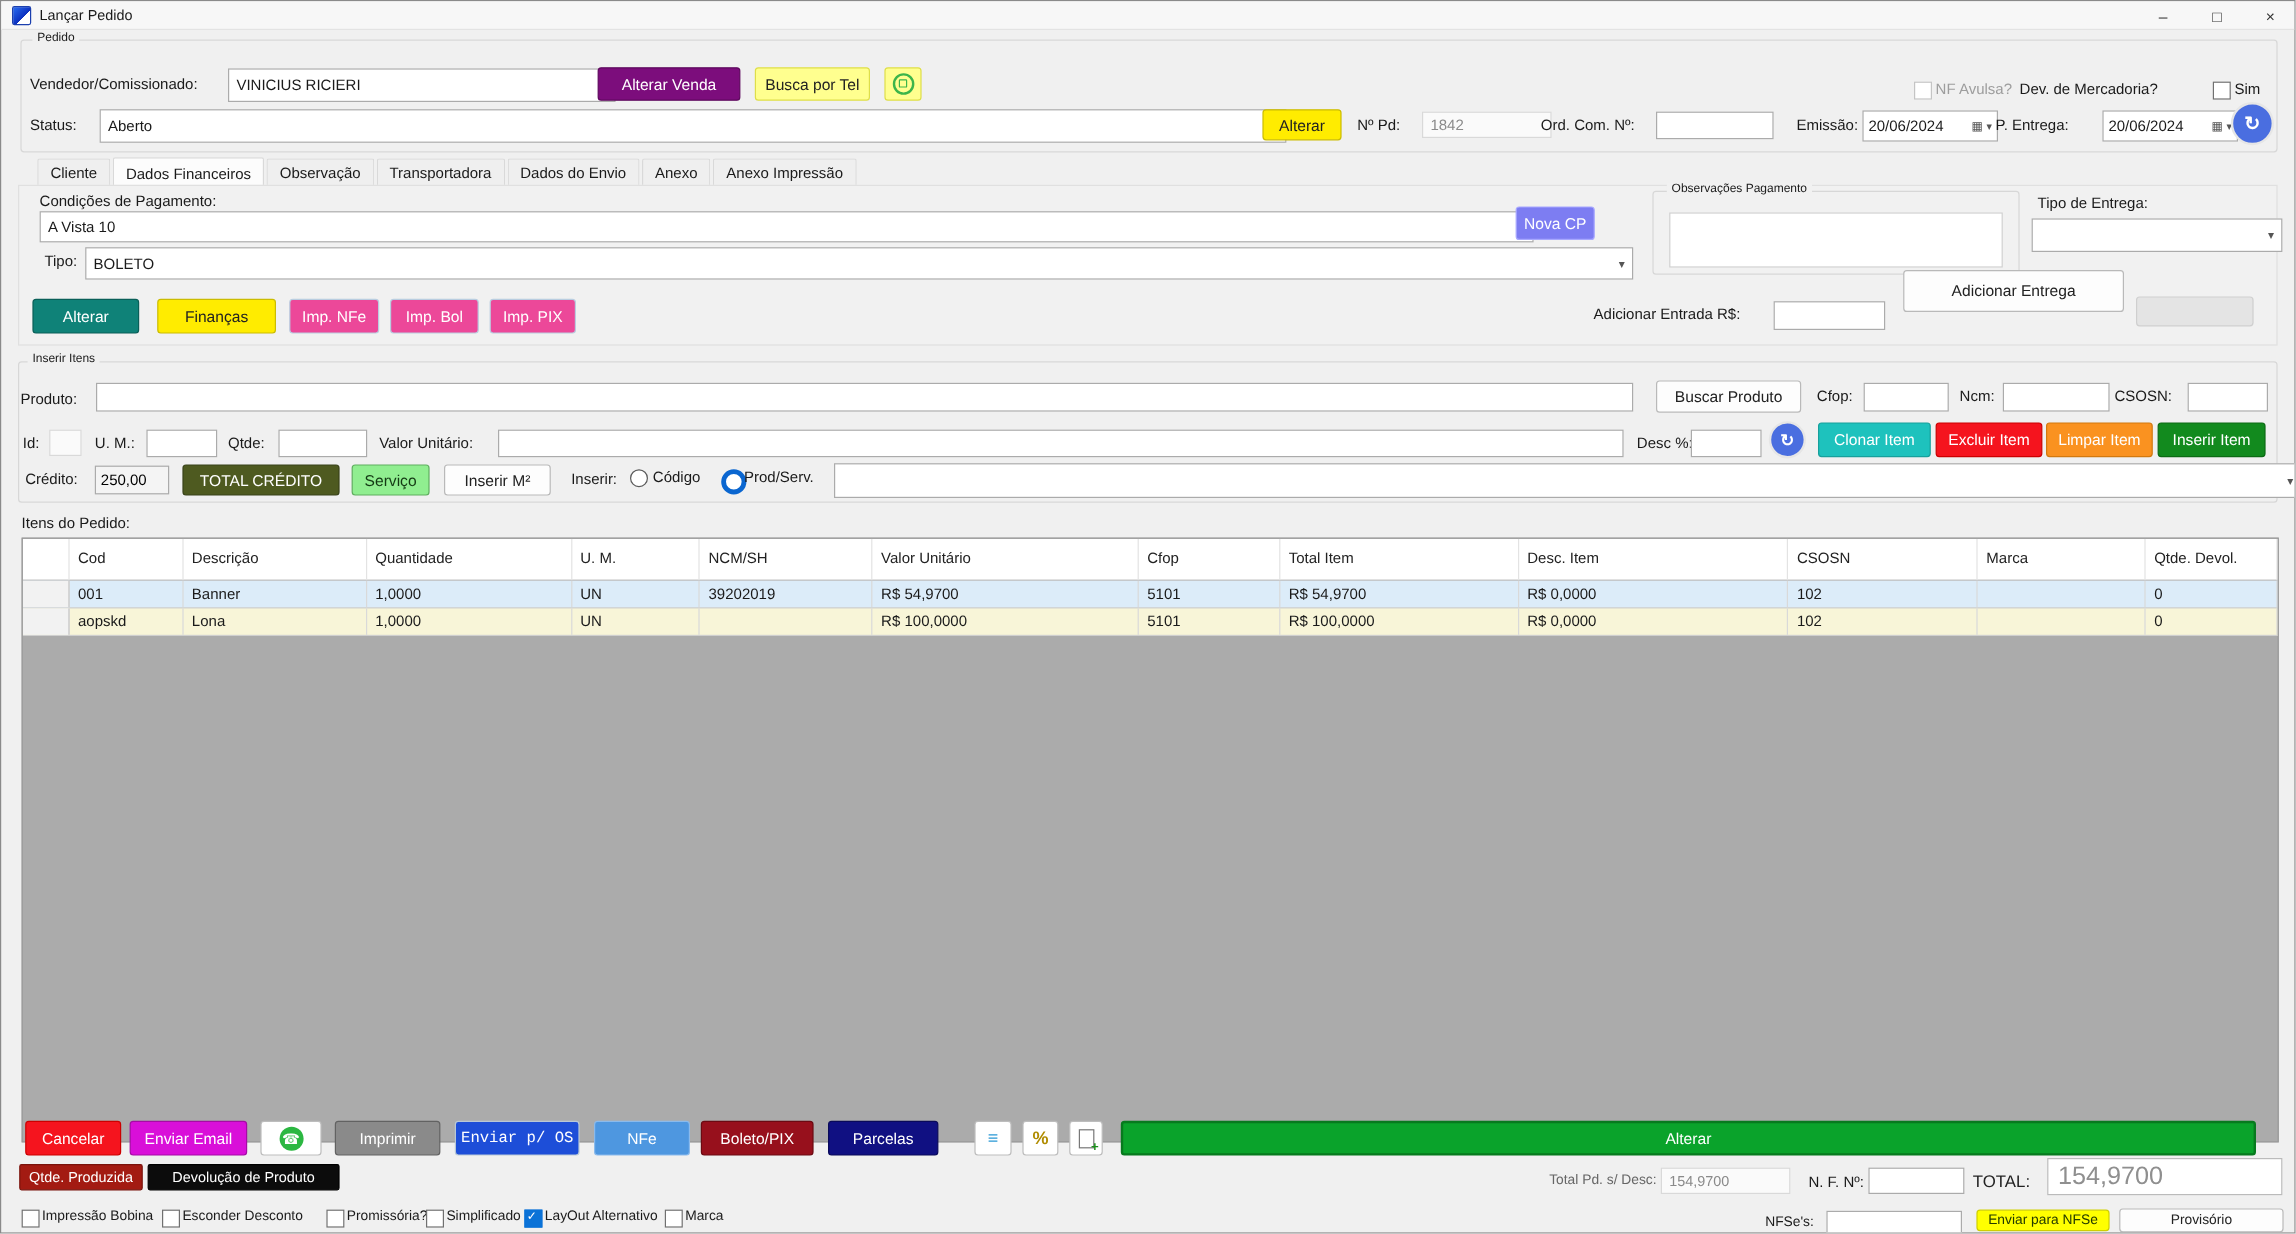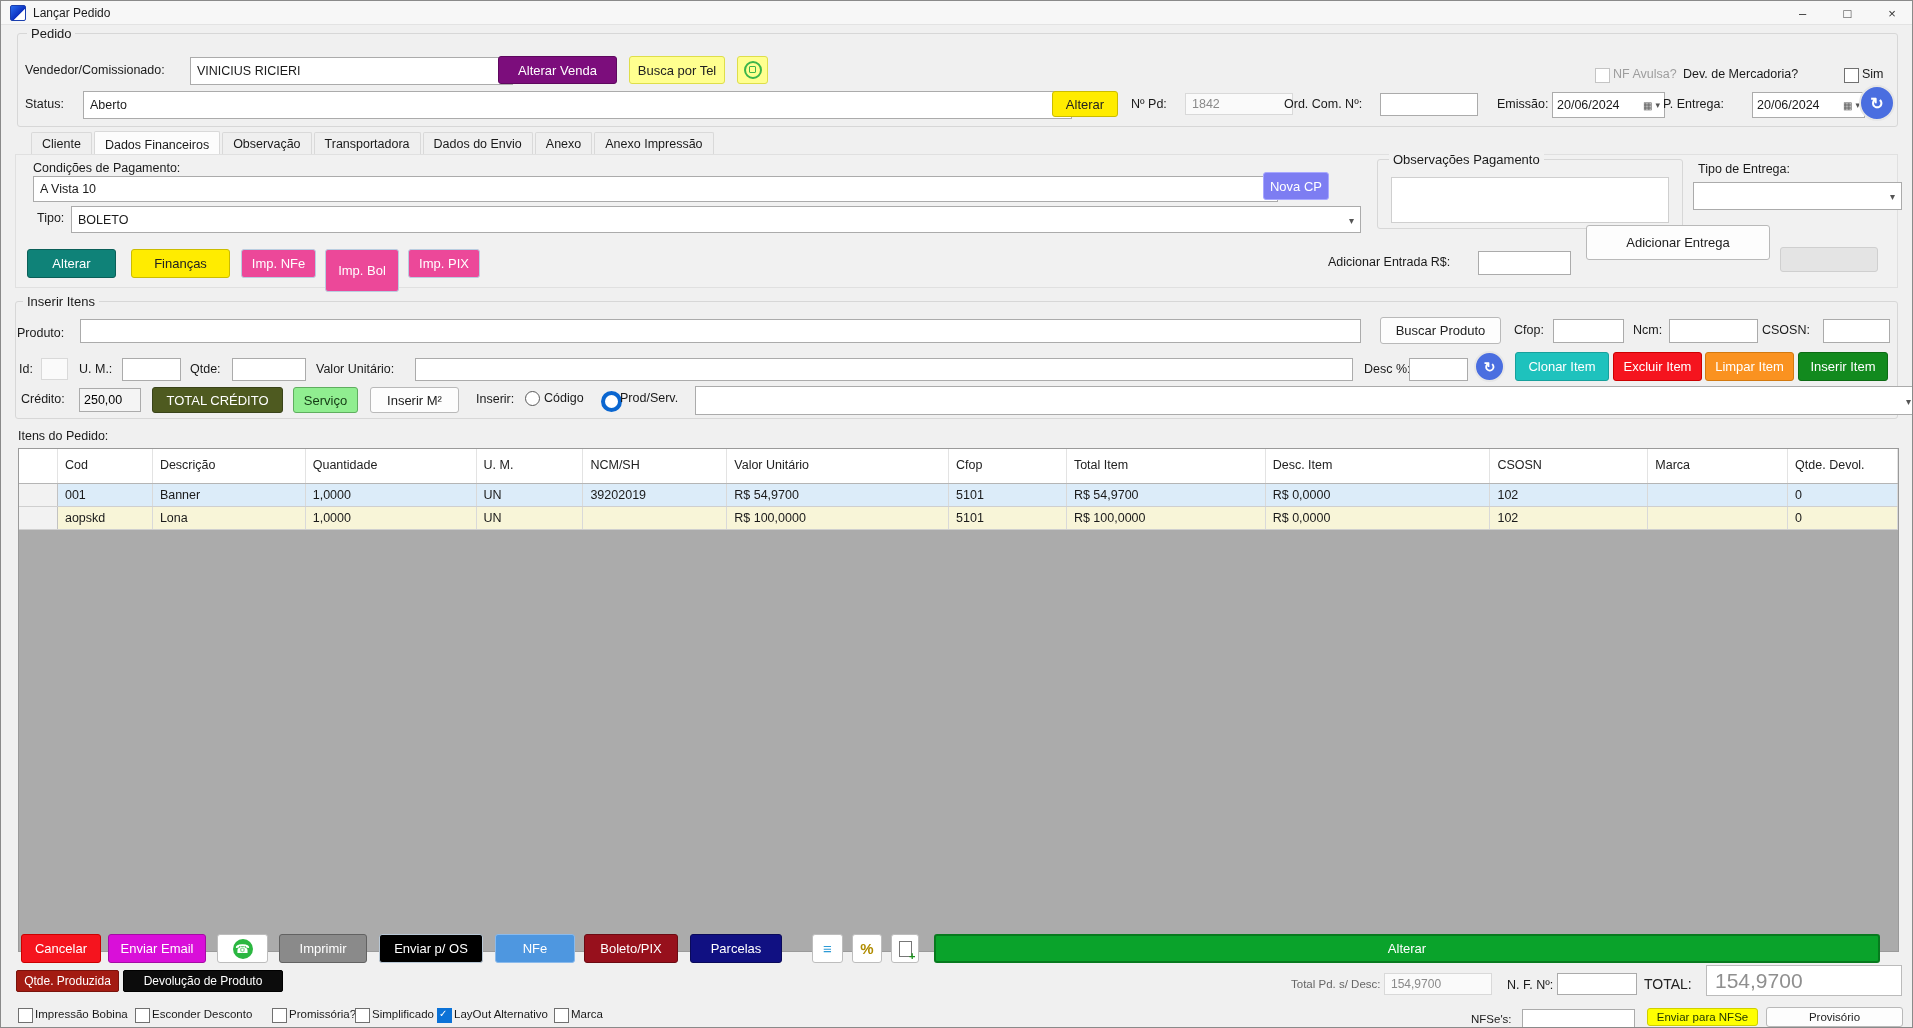--- a/index.html
+++ b/index.html
@@ -35,30 +35,30 @@
   .steel{background:#ec4899;color:#fff;border-color:#b9cde0;}
   .indigo{background:#7d7df2;color:#fff;border-color:#a8a8ff;}
   .turq{background:#1ec2bd;color:#fff;border-color:#17a09c;}
   .redb{background:#f5141e;color:#fff;border-color:#c00;}
   .orangeb{background:#fa9220;color:#fff;border-color:#d2790f;}
   .greenb{background:#128a1e;color:#fff;border-color:#0c6b14;}
   .olive{background:#4e5a20;color:#fff;border-color:#39431a;}
   .lgreen{background:#90ee90;color:#143914;border-color:#5fae5f;}
   .magenta{background:#d90fd9;color:#fff;border-color:#a50ba5;}
   .grayb{background:#8a8a8a;color:#fff;border-color:#626262;}
-  .slate{background:#000000;color:#fff;border-color:#b9c8d6;}
+  .slate{background:#1d4ed8;color:#fff;border-color:#b9c8d6;font-family:Liberation Mono, monospace;}
   .blueb{background:#4e97e0;color:#fff;border-color:#8abaec;}
   .darkred{background:#97101c;color:#fff;border-color:#6c0a12;}
   .navy{background:#101082;color:#fff;border-color:#0a0a5a;}
   .bgreen{background:#0aa32b;color:#fff;border:2px solid #077a1e;}
   .brick{background:#a31b12;color:#fff;border-color:#7a130c;border-radius:2px;}
   .blackb{background:#0c0c0c;color:#fff;border-color:#000;border-radius:2px;}
   .nfse-yellow{background:#ffff00;color:#233a00;border:1px solid #cfcf00;}
   .group{border:1px solid #d7d7d7;border-radius:3px;background:transparent;}
-  .group-label{position:absolute;background:#f0f0f0;padding:0 4px;font-size:13px;}
+  .group-label{position:absolute;background:#f0f0f0;padding:0 4px;font-size:10px;}
   .roundbtn{border-radius:50%;background:#4a6ee0;color:#fff;display:flex;align-items:center;
     justify-content:center;font-size:16px;font-weight:bold;border:2px solid #e6e6e6;cursor:pointer;}
   .cb{width:13px;height:13px;background:#fff;border:1px solid #707070;display:inline-block;position:absolute;cursor:pointer;}
   .cb.checked{background:#0b72d7;border-color:#0b72d7;}
   .cb.checked::after{content:"✓";color:#fff;font-size:10px;position:absolute;left:1px;top:-1px;}
   .cb.disabled{border-color:#c4c4c4;cursor:default;}
   .rd{width:13px;height:13px;border:1px solid #5a5a5a;border-radius:50%;background:#fff;position:absolute;cursor:pointer;}
   .rd.on{border:4px solid #0a66d0;}
   .tabbar{display:flex;gap:2px;align-items:flex-end;}
   .tab{background:#efefef;border:1px solid #d9d9d9;border-bottom:none;padding:4px 10px 4px 10px;
@@ -169,21 +169,21 @@
   <textarea class="abs obs" style="left: 1390px; top: 176px; width: 278px; height: 46px;"></textarea>
 
   <div class="abs lbl" style="left:1697px;top:161px;">Tipo de Entrega:</div>
   <div class="combo" style="left:1692px;top:181px;width:179px;height:26px;">
       <span></span>
     </div>
 
   <div class="abs btn teal" style="left:26px;top:248px;width:89px;height:29px;">Alterar</div>
   <div class="abs btn vividyellow" style="left:130px;top:248px;width:99px;height:29px;">Finanças</div>
   <div class="abs btn steel" style="left:240px;top:248px;width:75px;height:29px;">Imp. NFe</div>
-  <div class="abs btn steel" style="left:324px;top:248px;width:74px;height:43px;">Imp. Bol</div>
+  <div class="abs btn steel" style="left:324px;top:248px;width:74px;height:29px;">Imp. Bol</div>
   <div class="abs btn steel" style="left:407px;top:248px;width:72px;height:29px;">Imp. PIX</div>
 
   <div class="abs lbl" style="left:1327px;top:254px;">Adicionar Entrada R$:</div>
   <input class="abs input" style="left: 1477px; top: 250px; width: 93px; height: 24px;">
   <div class="abs btn white" style="left:1585px;top:224px;width:184px;height:35px;">Adicionar Entrega</div>
   <div class="abs btn disabledb" style="left:1779px;top:246px;width:98px;height:25px;"></div>
 
   <div class="abs group" style="left:14px;top:300px;width:1883px;height:118px;"></div>
   <div class="abs group-label" style="left:22px;top:293px;">Inserir Itens</div>
 

